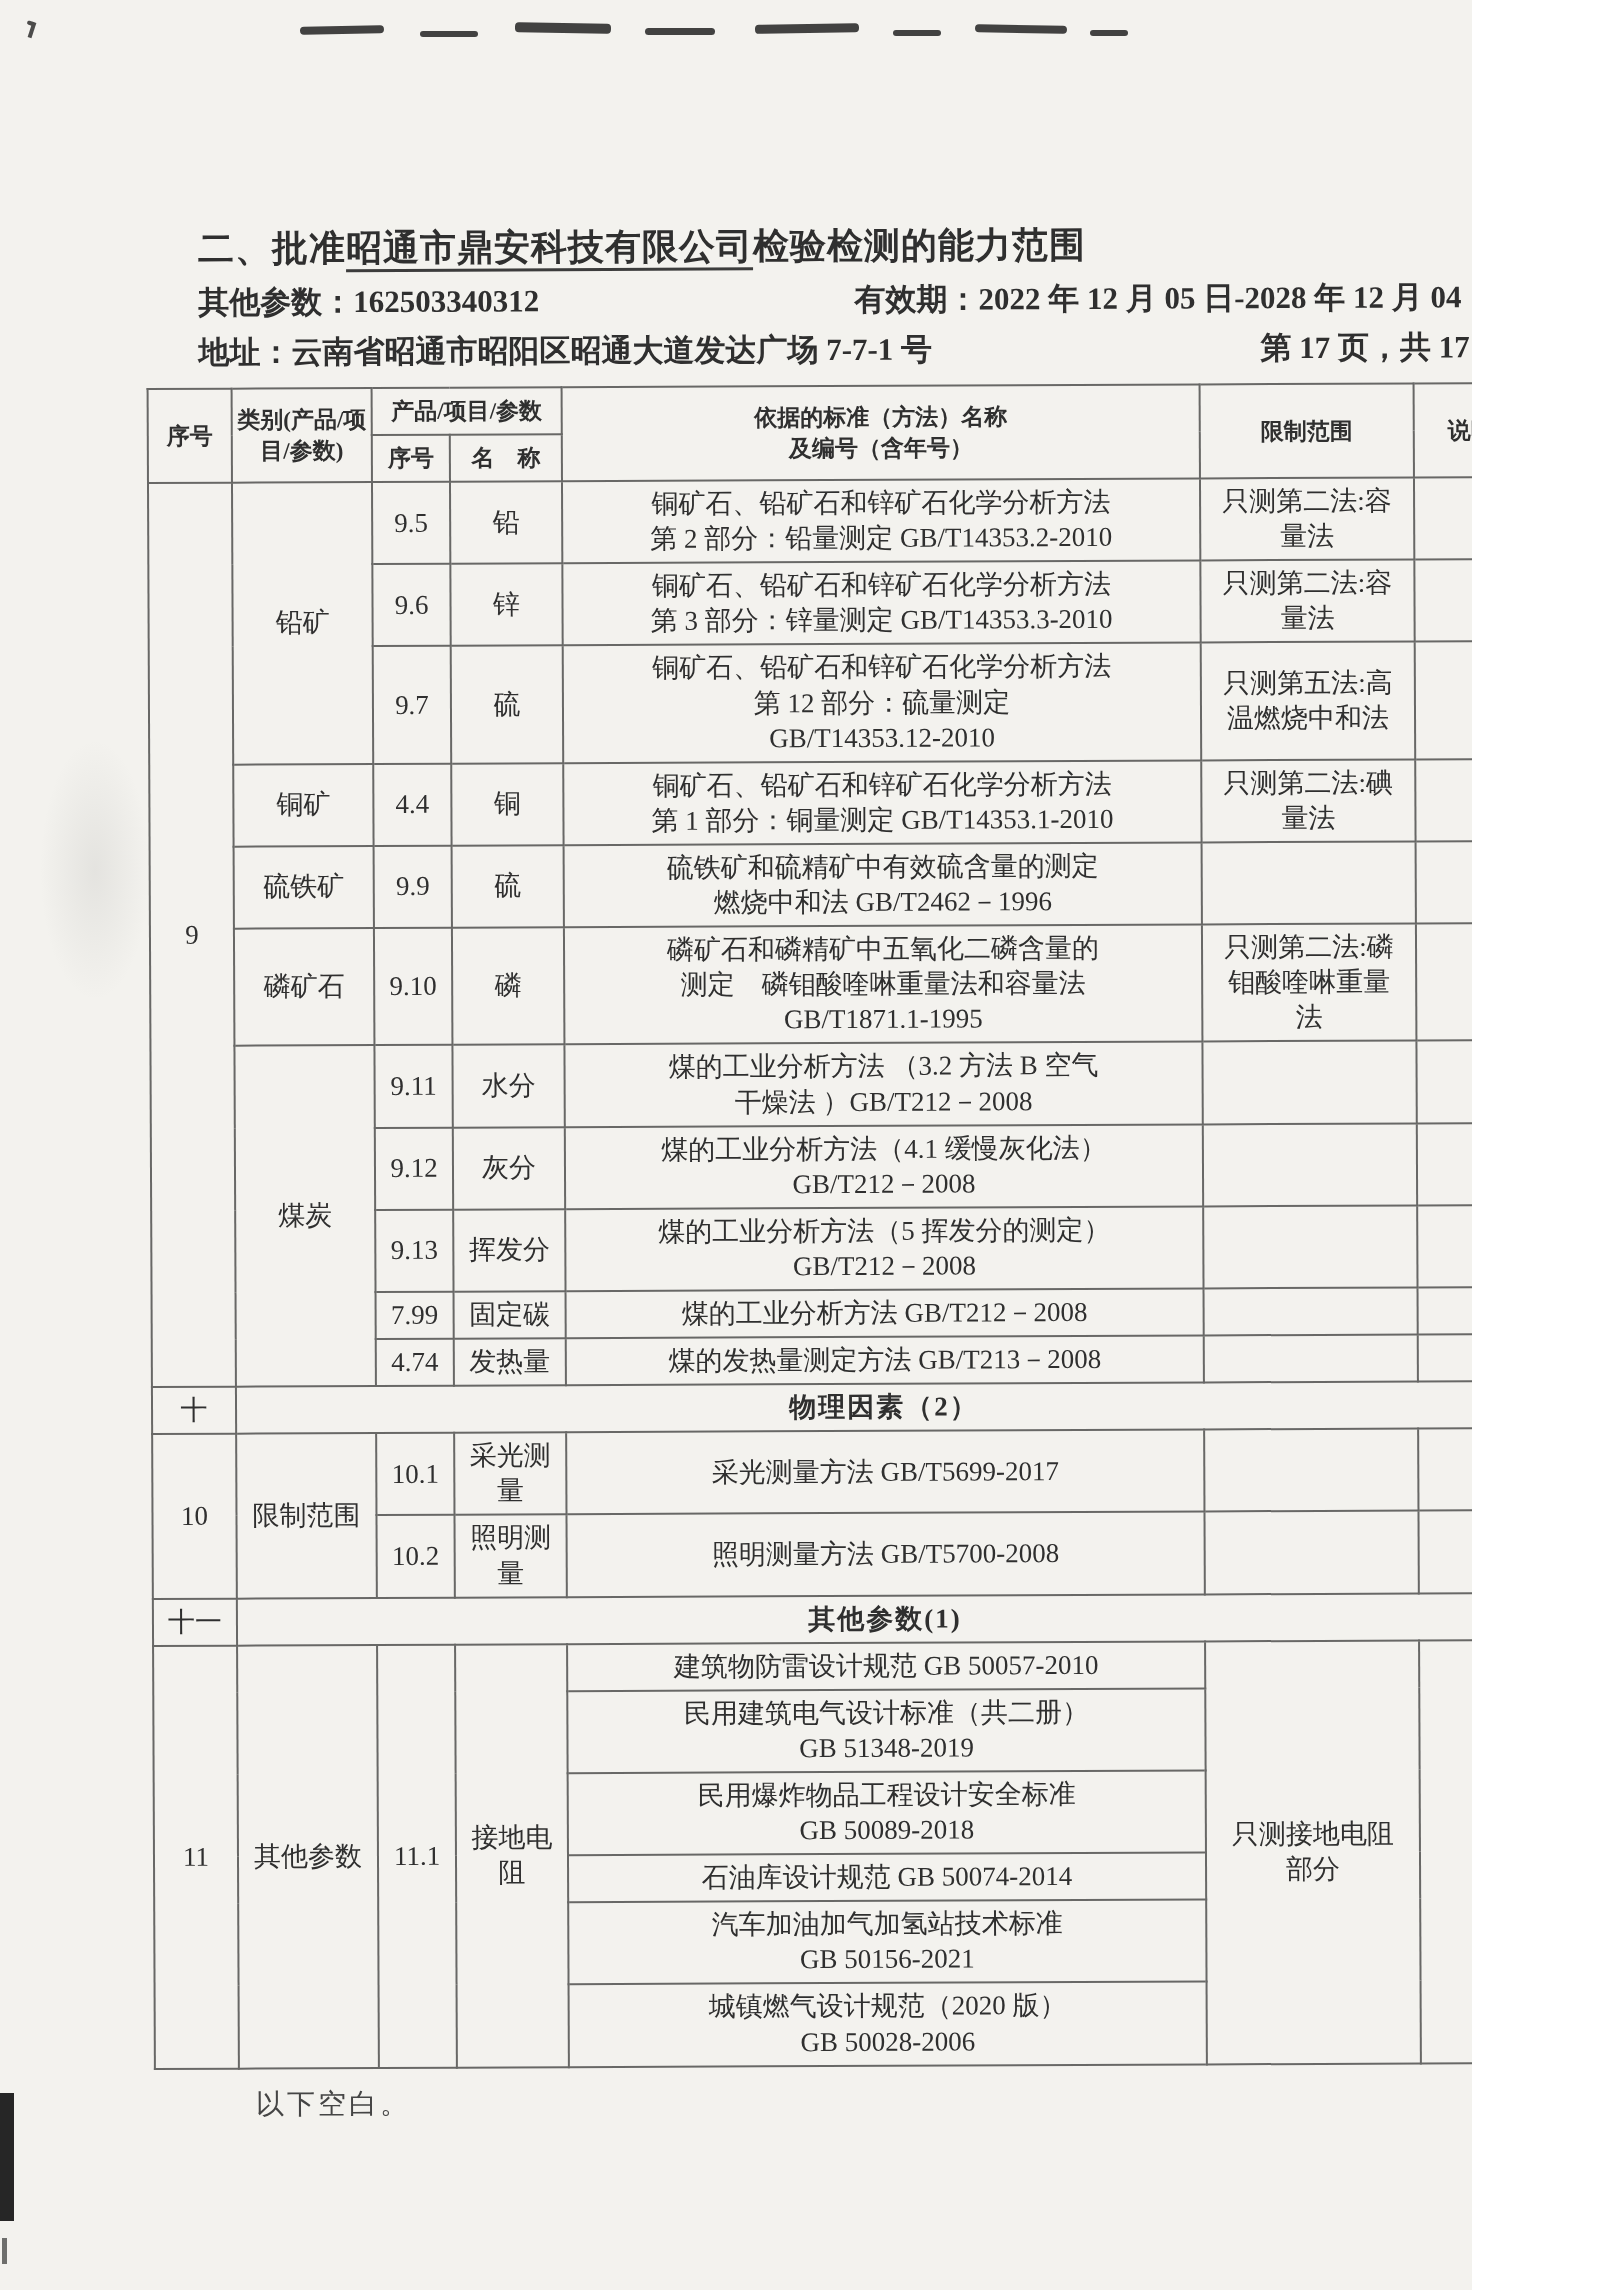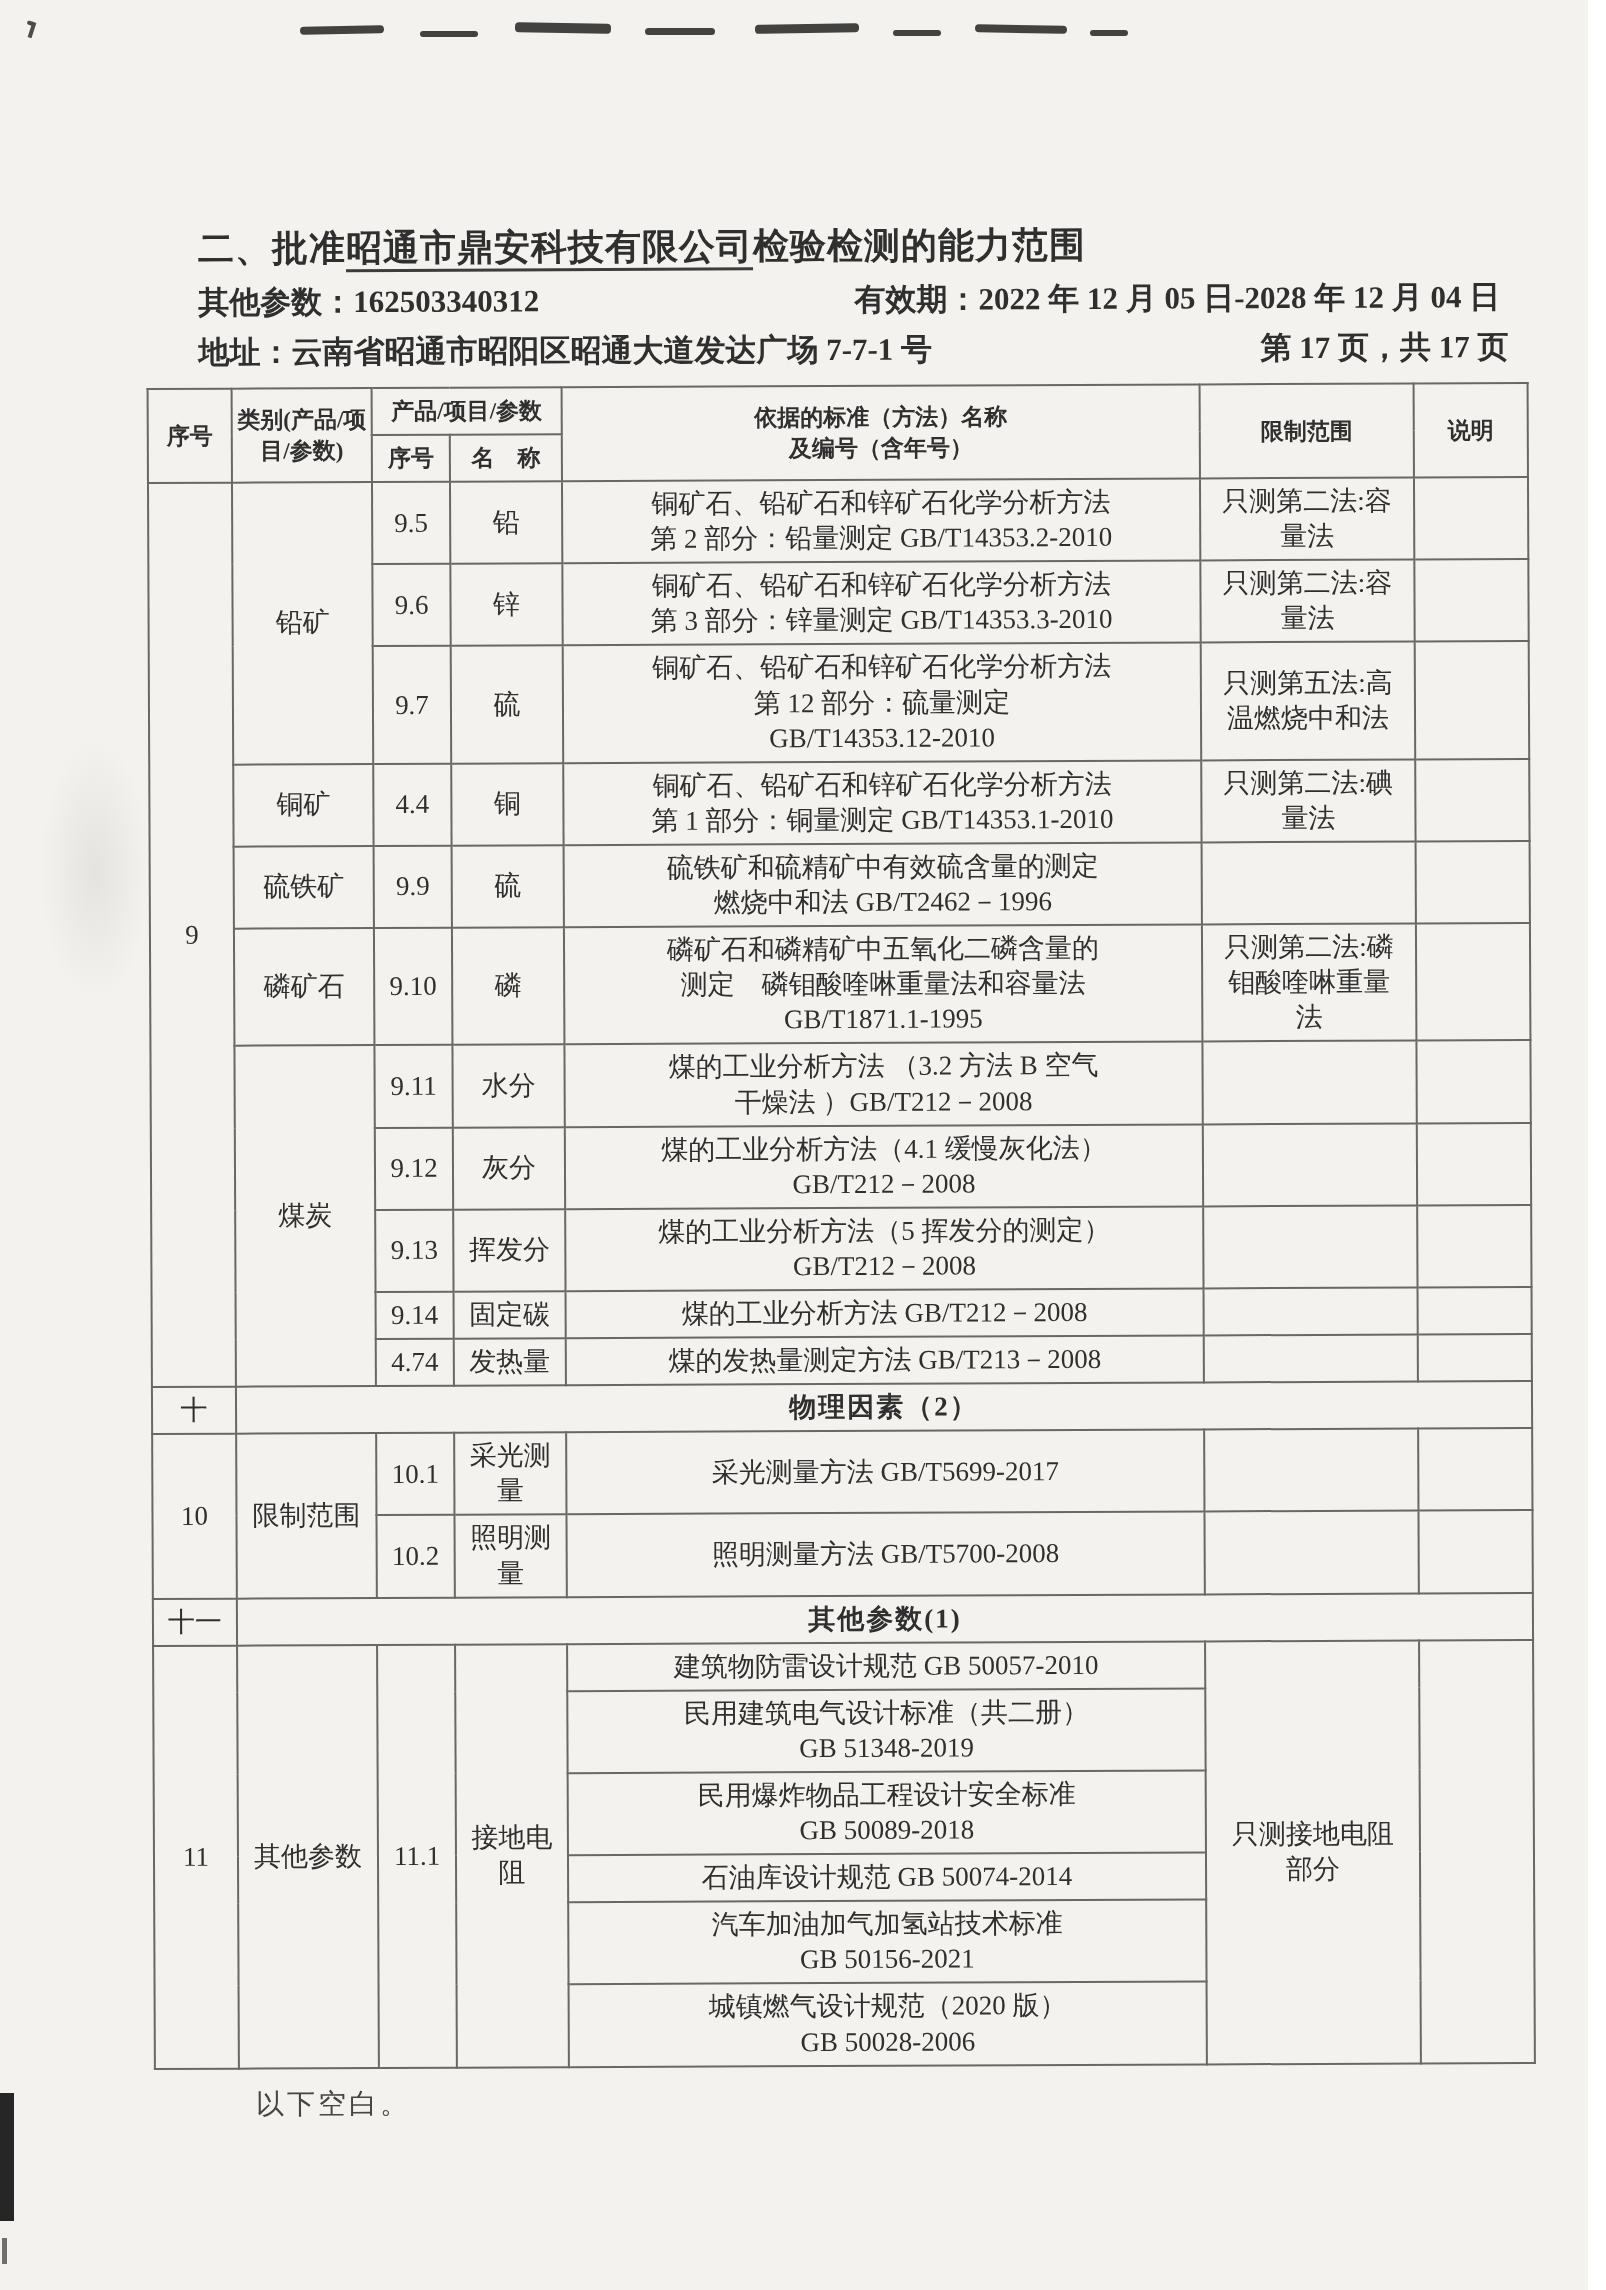--- a/index.html
+++ b/index.html
@@ -1,17 +1,17 @@
 <!DOCTYPE html>
 <html><head>
 <meta charset="utf-8">
 <style>
   html,body { margin:0; padding:0; }
   .page {
-    position:relative; width:1588px; height:2290px;
+    position:relative; width:1472px; height:2290px;
     background:#f3f2ee; overflow:hidden;
     font-family:"Liberation Serif","DejaVu Serif",serif;
     color:#2f2f2f;
   }
   
   .page::before{
     content:""; position:absolute; left:40px; top:740px; width:110px; height:260px;
     background:radial-gradient(closest-side, rgba(120,120,118,.12), rgba(120,120,118,0));
   }
   .doc { position:absolute; left:150px; top:222px; width:1380px; transform:rotate(-0.25deg); }
@@ -184,21 +184,21 @@
           </tr>
           <tr>
             <td>9.13</td>
             <td>挥发分</td>
             <td>煤的工业分析方法（5 挥发分的测定）
 GB/T212－2008</td>
             <td></td>
             <td></td>
           </tr>
           <tr>
-            <td>9.14</td>
+            <td>7.99</td>
             <td>固定碳</td>
             <td>煤的工业分析方法 GB/T212－2008</td>
             <td></td>
             <td></td>
           </tr>
           <tr>
             <td>4.74</td>
             <td>发热量</td>
             <td>煤的发热量测定方法 GB/T213－2008</td>
             <td></td>

